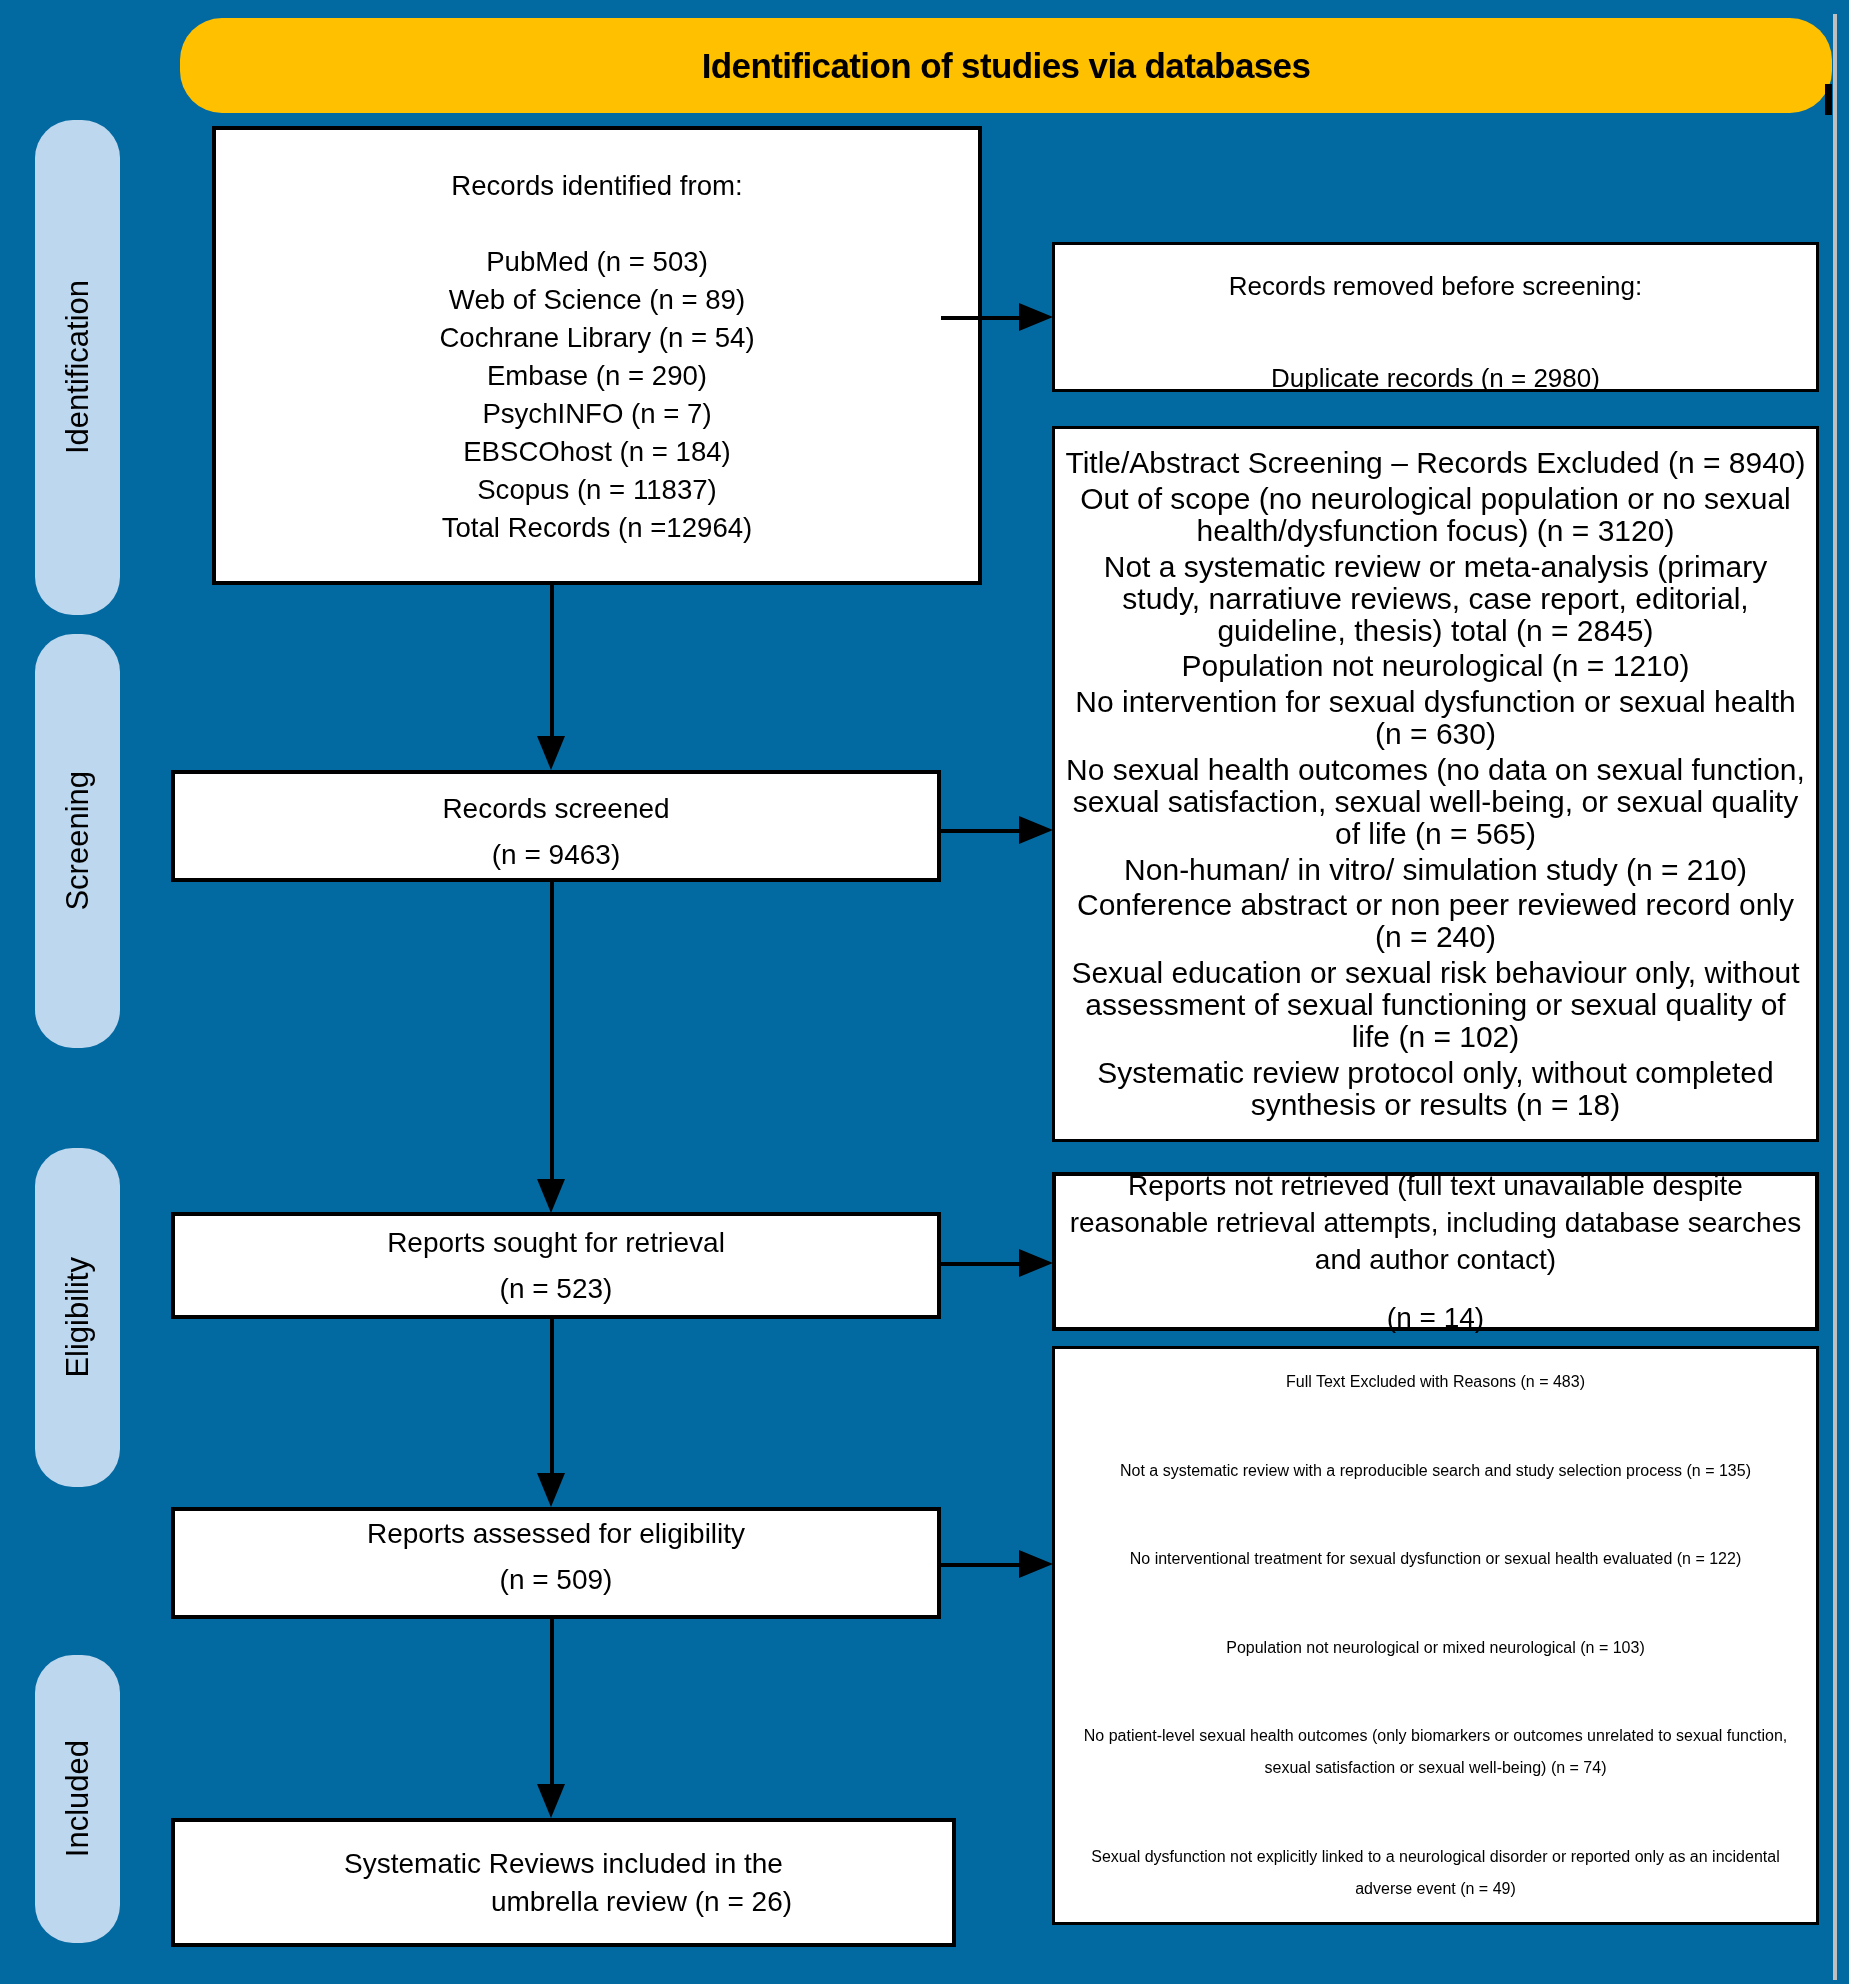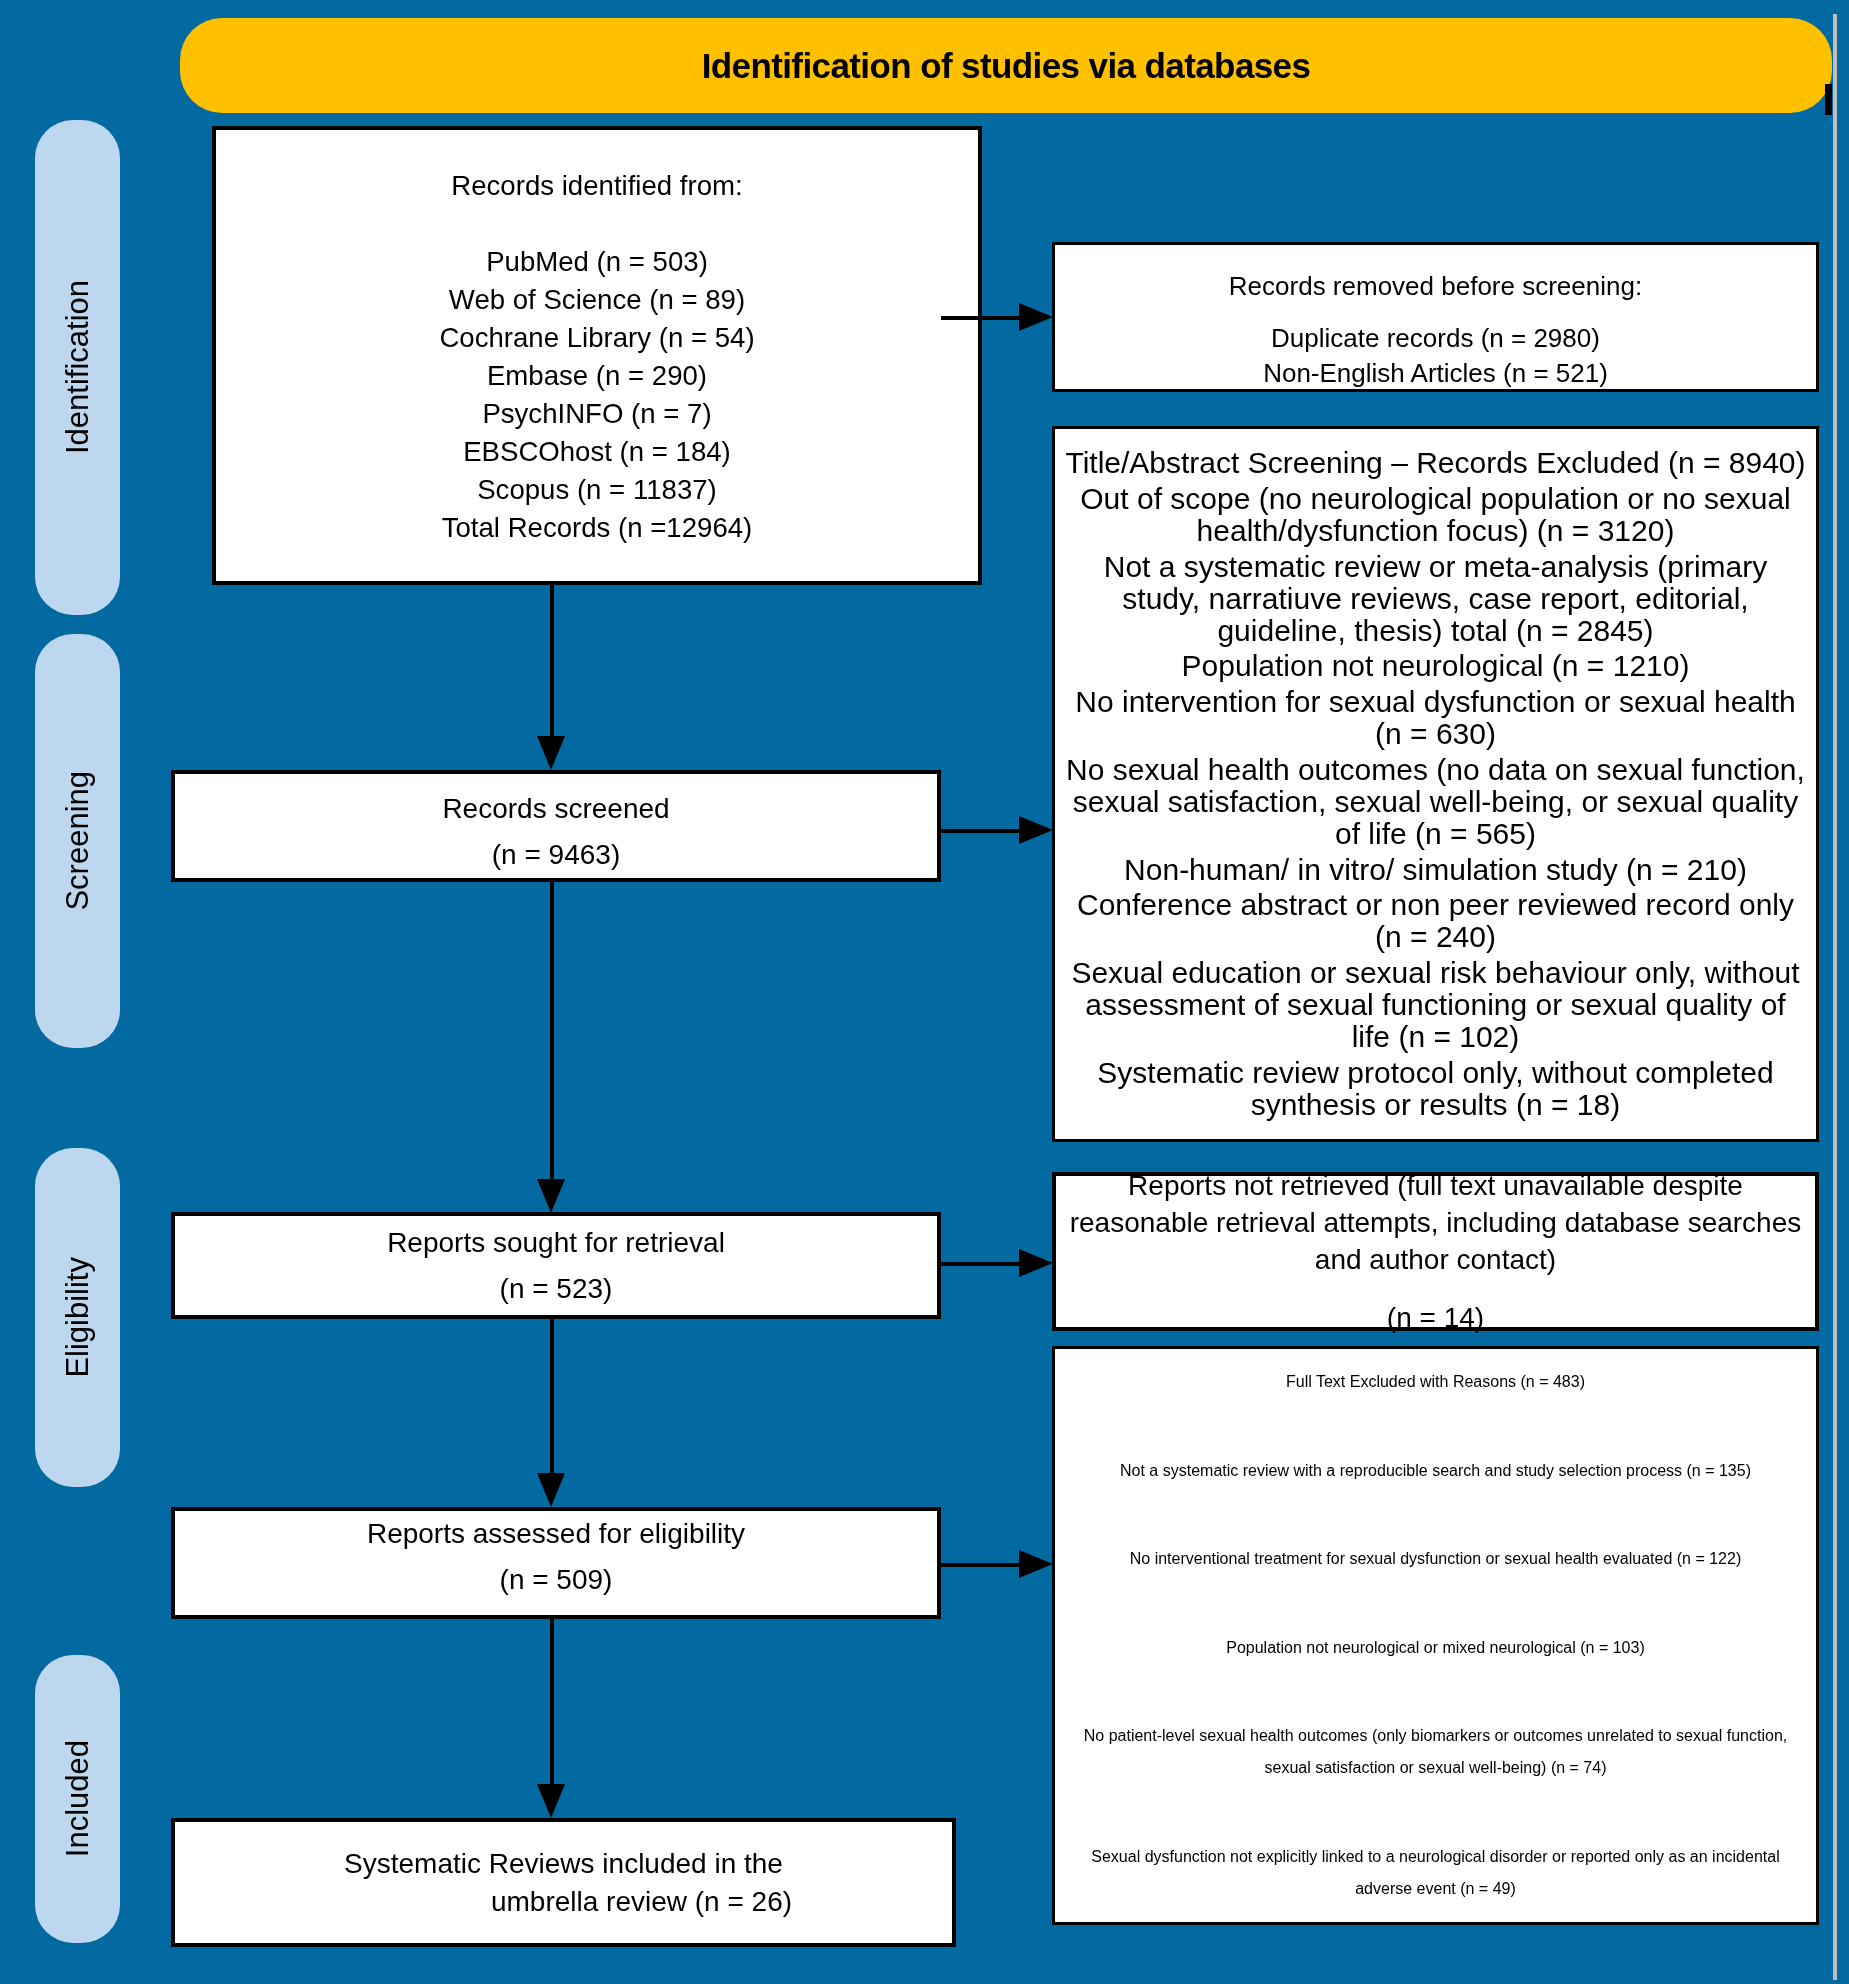--- a/index.html
+++ b/index.html
@@ -35,21 +35,21 @@
        justify-content:flex-end;font-size:28px;line-height:46px;}
   .box-reports-sought{left:171px;top:1212px;width:770px;height:107px;
        justify-content:center;font-size:28px;line-height:46px;}
   .box-reports-assessed{left:171px;top:1507px;width:770px;height:112px;
        justify-content:flex-start;font-size:28px;line-height:46px;}
   .box-included{left:171px;top:1818px;width:785px;height:129px;
        justify-content:center;font-size:28px;line-height:38px;}
   .box-included .l2{padding-left:156px;}
 
   .box-records-removed{left:1052px;top:242px;width:767px;height:150px;border-width:3.6px;
-       justify-content:flex-start;padding-top:24px;font-size:27.6px;line-height:35px;}
+       justify-content:flex-start;padding-top:24px;font-size:27.6px;line-height:35px;gap:40px;}
   .box-records-removed .hd{margin-bottom:17px;}
   .box-records-removed .t{font-size:26px;}
 
   .box-title-abstract{left:1052px;top:426px;width:767px;height:716px;border-width:3px;
        justify-content:space-between;padding:18px 8.4px;font-size:30px;line-height:32px;}
   .box-not-retrieved{left:1052px;top:1172px;width:767px;height:159px;border-width:4.2px;
        justify-content:center;padding:6px 12px;font-size:28px;line-height:37px;}
   .box-not-retrieved .cnt{margin-top:21.6px;}
   .box-full-text{left:1052px;top:1346px;width:767px;height:579px;border-width:3px;
        justify-content:space-between;padding:17px 9.6px;font-size:16px;line-height:32px;align-items:flex-end;}

